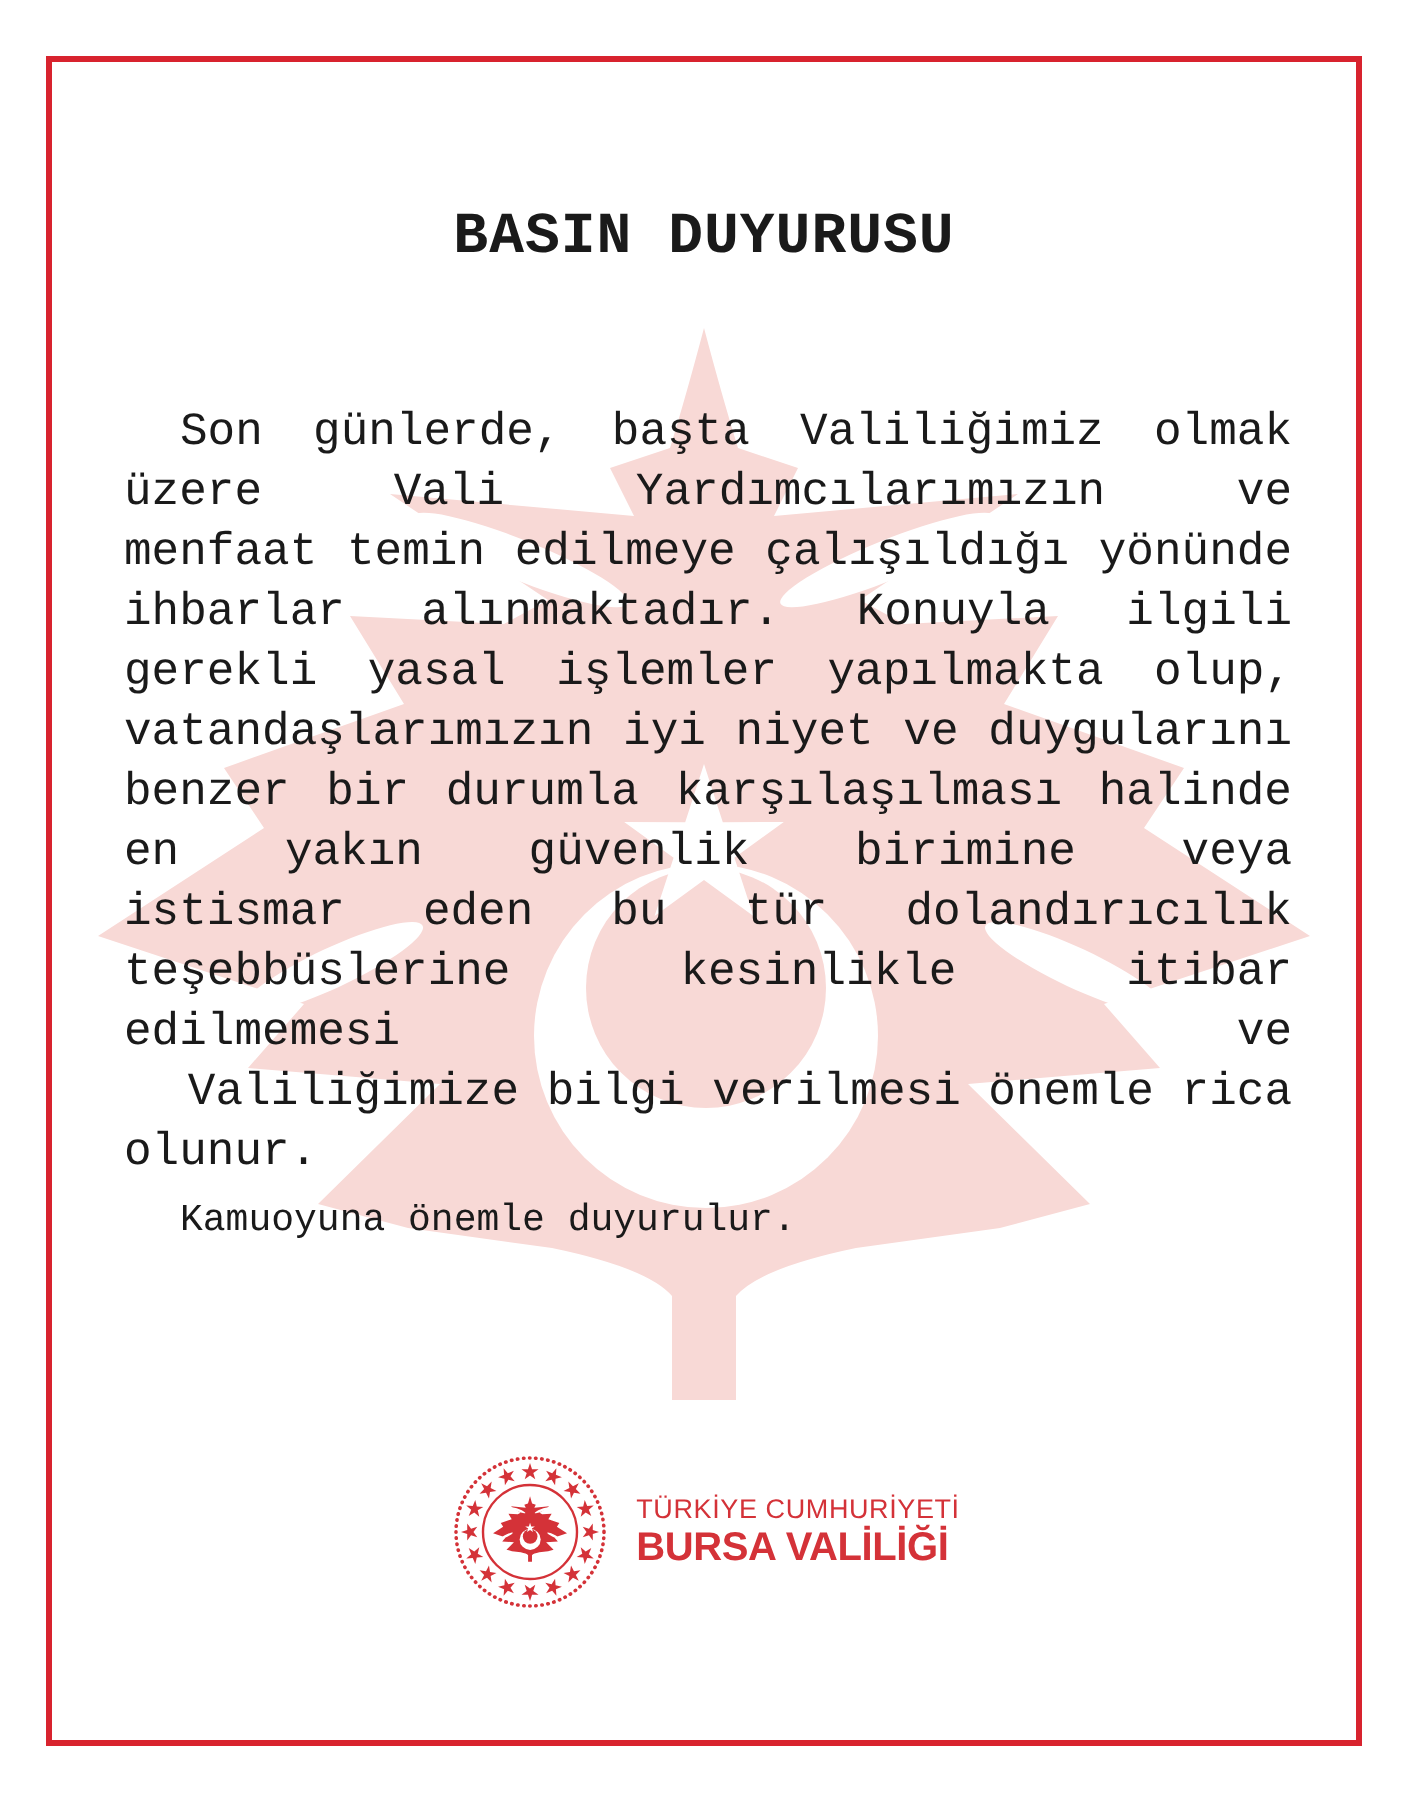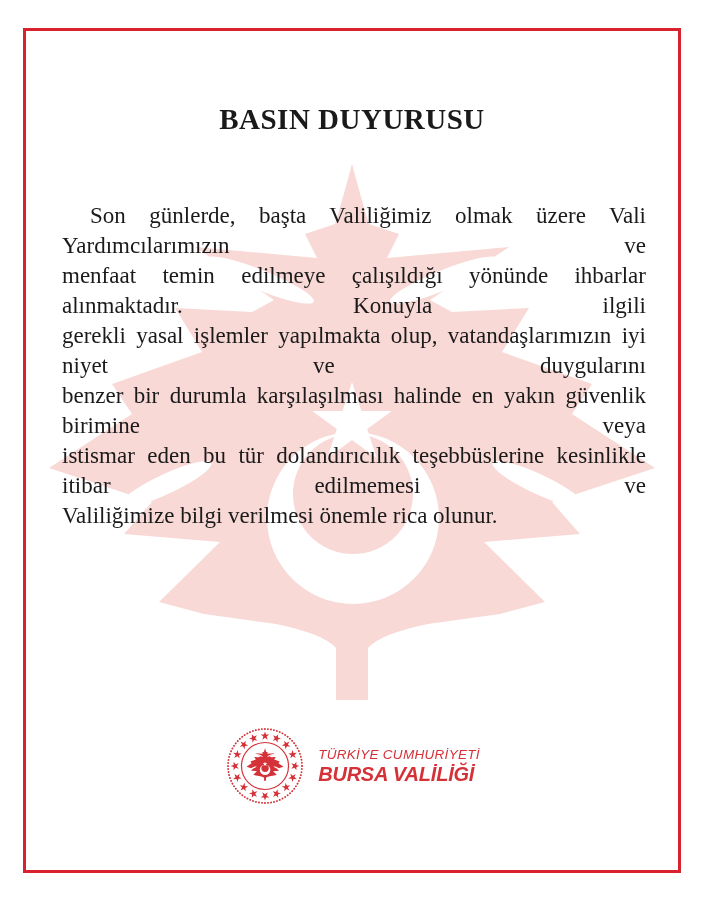--- a/index.html
+++ b/index.html
@@ -9,40 +9,40 @@
   }
   .page-border{
     position:absolute;left:23px;top:28px;right:24px;bottom:27px;
     border:3px solid #d8232e;box-sizing:border-box;z-index:2;pointer-events:none;
   }
   .watermark{
     position:absolute;left:32px;top:162px;width:640px;height:540px;z-index:0;
   }
   .content{
     position:absolute;left:26px;top:31px;right:27px;bottom:30px;z-index:1;
-    padding-top:70px;box-sizing:border-box;
+    padding-top:70px;box-sizing:border-box;font-family:Liberation Mono, monospace;
   }
   .doc-title{
     text-align:center;font-weight:bold;font-size:29px;line-height:36px;
     letter-spacing:0.5px;color:#1a1a1a;
   }
   .body-text{
     margin-top:64px;padding:0 32px 0 36px;color:#1a1a1a;
     font-size:23px;line-height:30px;
   }
   .pline{text-align:justify;text-align-last:justify;white-space:normal;}
   .pline.first{text-indent:28px;}
   .pline.last{text-align:right;text-align-last:left;}
   .closing-line{
     margin-top:4px;padding:0 32px 0 36px;text-indent:28px;
     font-size:19px;line-height:30px;color:#1a1a1a;
   }
   .footer-logo{
     position:absolute;left:0;right:0;top:726px;z-index:1;
-    display:flex;align-items:center;justify-content:center;gap:13px;font-style:italic;
+    display:flex;align-items:center;justify-content:center;gap:13px;
   }
   .emblem{width:80px;height:80px;flex:0 0 auto;}
   .logo-text{display:flex;flex-direction:column;justify-content:center;
     font-family:"Liberation Sans",sans-serif;color:#d43238;}
   .logo-line1{font-size:13.5px;letter-spacing:0.3px;font-weight:normal;line-height:17px;}
   .logo-line2{font-size:20px;font-weight:bold;letter-spacing:-0.2px;line-height:23px;}
   .defs-svg{position:absolute;width:0;height:0;overflow:hidden;}
 </style>
 </head>
 <body>
@@ -81,20 +81,21 @@
 
   <div class="body-text">
     <div class="pline first">Son günlerde, başta Valiliğimiz olmak üzere Vali Yardımcılarımızın ve</div>
     <div class="pline">menfaat temin edilmeye çalışıldığı yönünde ihbarlar alınmaktadır. Konuyla ilgili</div>
     <div class="pline">gerekli yasal işlemler yapılmakta olup, vatandaşlarımızın iyi niyet ve duygularını</div>
     <div class="pline">benzer bir durumla karşılaşılması halinde en yakın güvenlik birimine veya</div>
     <div class="pline">istismar eden bu tür dolandırıcılık teşebbüslerine kesinlikle itibar edilmemesi ve</div>
     <div class="pline last">Valiliğimize bilgi verilmesi önemle rica olunur.</div>
   </div>
 
+  <div class="closing-line">Kamuoyuna önemle duyurulur.</div>
 </div>
 
 <div class="footer-logo">
   <svg class="emblem" viewBox="0 0 80 80">
     <circle cx="40" cy="40" r="37" fill="none" stroke="#d43238" stroke-width="1.8" stroke-dasharray="0.2 2.85" stroke-linecap="round"></circle>
     <g color="#d43238">
       <use href="#star5" xlink:href="#star5" transform="translate(40,40) rotate(0) translate(0,-30) scale(0.45)"></use>
       <use href="#star5" xlink:href="#star5" transform="translate(40,40) rotate(22.5) translate(0,-30) scale(0.45)"></use>
       <use href="#star5" xlink:href="#star5" transform="translate(40,40) rotate(45) translate(0,-30) scale(0.45)"></use>
       <use href="#star5" xlink:href="#star5" transform="translate(40,40) rotate(67.5) translate(0,-30) scale(0.45)"></use>

